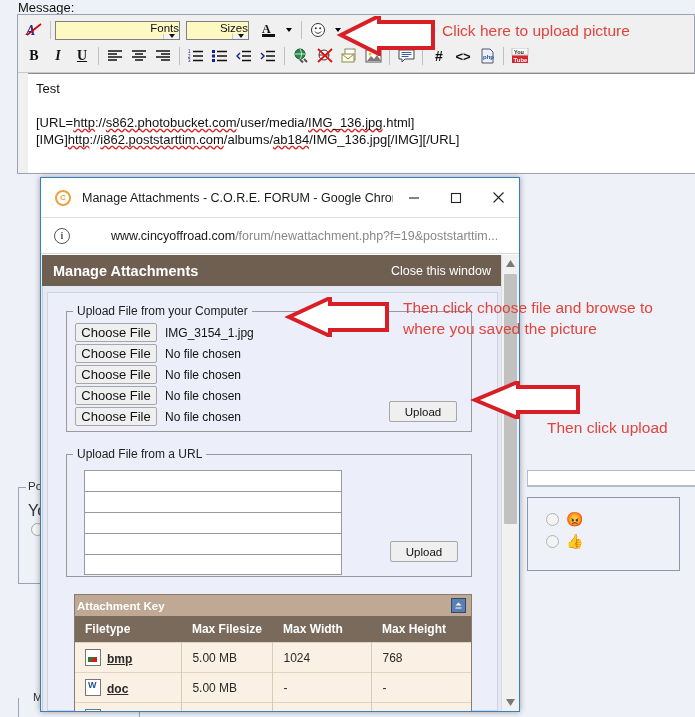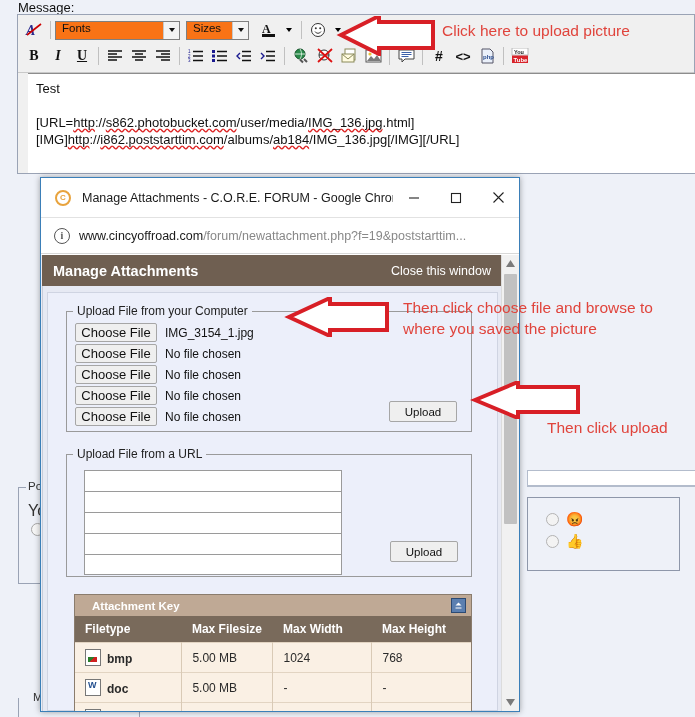--- a/index.html
+++ b/index.html
@@ -19,22 +19,22 @@
   #editor-panel{position:absolute;left:17px;top:14px;width:678px;height:160px;
     background:#f0f0f0;border:1px solid #9aa3b5;box-sizing:border-box;}
   #toolbar{position:absolute;left:0;top:0;width:100%;height:58px;background:#f0f0f0;
      border-bottom:1px solid #c9c9c9;box-sizing:border-box;}
   .trow{position:absolute;left:4px;height:26px;display:flex;align-items:center;gap:0px;}
   #trow1{top:2px;}
   #trow2{top:28px;}
   .tbtn{width:24px;height:22px;display:flex;align-items:center;justify-content:center;
     font-size:13px;color:#111;cursor:default;}
   .tsep{width:1px;height:18px;background:#c0c0c0;margin:0 4px;}
-  .tsel{height:19px;border:1px solid #7f7f7f;background:#f97316;display:flex;align-items:flex-start;
-     font-size:11.5px;box-sizing:border-box;}
+  .tsel{height:19px;border:1px solid #7f7f7f;background:#fef9c3;display:flex;align-items:flex-end;
+     font-size:11.5px;box-sizing:border-box;flex-direction:column;}
   .tsel .lbl{padding-left:6px;flex:1;color:#111;}
   .tsel .arr{width:15px;height:17px;border-left:1px solid #c8c8c8;background:#f3f3f3;
     display:flex;align-items:center;justify-content:center;}
   .caret{width:0;height:0;border-left:3.5px solid transparent;border-right:3.5px solid transparent;
      border-top:4px solid #111;}
   .minicaret{width:0;height:0;border-left:3.5px solid transparent;border-right:3.5px solid transparent;
      border-top:4px solid #000;margin:0 5px;}
   #fontsel{width:125px;}
   #sizesel{width:63px;}
 
@@ -72,21 +72,21 @@
      border-radius:50%;box-sizing:border-box;display:flex;align-items:center;justify-content:center;
      font-size:8px;color:#e8a33d;font-weight:bold;}
   #chrome-title-text{margin-left:11px;font-size:12.5px;color:#1a1a1a;flex:1;white-space:nowrap;overflow:hidden;}
   .winbtn{width:42px;height:39px;display:flex;align-items:center;justify-content:center;color:#222;}
   #chrome-omnibox{height:36px;display:flex;align-items:center;background:#fff;
      border-bottom:1px solid #d8d8d8;box-sizing:border-box;}
   #info-icon{width:16px;height:16px;margin-left:13px;border:1.4px solid #555;border-radius:50%;
      box-sizing:border-box;display:flex;align-items:center;justify-content:center;
      font-size:10px;font-family:"Liberation Serif",serif;color:#555;font-weight:bold;}
   #url-text{margin-left:9px;font-size:12.5px;color:#888;white-space:nowrap;overflow:hidden;}
-  #url-text b{color:#1a1a1a;font-weight:normal;}
+  #url-text b{color:#1a1a1a;font-weight:normal;margin-left:32px;}
 
   #chrome-viewport{position:absolute;left:0;top:77px;right:0;bottom:0;background:#e9ecf5;overflow:hidden;}
 
   
   #vb-header{position:absolute;left:1px;top:0px;right:17px;height:31px;background:#6f5f51;
      display:flex;align-items:center;}
   #vb-title{margin-left:11px;color:#fff;font-weight:bold;font-size:14.5px;}
   #vb-close{margin-left:auto;margin-right:11px;color:#fff;font-size:12.5px;text-align:center;}
   #vb-body{position:absolute;left:1px;top:31px;right:17px;bottom:0;background:#e6e9f3;
      border-left:1px solid #c7ccd9;}
@@ -111,35 +111,35 @@
   .urlinput{display:block;width:258px;height:21px;background:#fff;border:1px solid #9a9a9a;
      border-bottom:none;box-sizing:border-box;}
   .urlinput:last-child{border-bottom:1px solid #9a9a9a;}
   #upload-btn-2{position:absolute;right:13px;bottom:14px;width:68px;height:21px;border:1px solid #a6a6a6;
      background:#efefef;border-radius:2px;font-size:11.5px;display:flex;align-items:center;
      justify-content:center;color:#111;box-sizing:border-box;}
 
   
   #atkey{position:absolute;left:26px;top:301px;width:398px;border:1px solid #8a7c6d;box-sizing:border-box;}
   #atkey-bar{height:21px;background:#bfa995;display:flex;align-items:center;}
-  #atkey-bar .t{margin-left:17px;color:#fff;font-weight:bold;font-size:11.5px;}
+  #atkey-bar .t{margin-left:2px;color:#fff;font-weight:bold;font-size:11.5px;}
   #atkey-collapse{margin-left:auto;margin-right:5px;width:13px;height:13px;background:#5b7fb0;
     border:1px solid #2c4a73;display:flex;align-items:center;justify-content:center;color:#fff;font-size:9px;}
   #atkey table{border-collapse:collapse;width:100%;}
   #atkey th{background:#796a5b;color:#fff;font-size:12px;font-weight:bold;text-align:left;
      padding:6px 0 6px 10px;}
   #atkey td{background:#faf0e4;font-size:12px;color:#2a2a2a;padding:6px 0 6px 10px;
      border-top:1px solid #e2d4c2;border-right:1px solid #d9cab6;}
   #atkey td:last-child{border-right:none;}
   .fticon{display:inline-block;width:14px;height:15px;vertical-align:-3px;margin-right:6px;
      border:1px solid #777;background:#fff;position:relative;}
   .fticon.pic:after{content:"";position:absolute;left:2px;top:7px;width:9px;height:5px;
      background:linear-gradient(135deg,#2a7d2a 0 50%,#cf2020 50% 100%);}
   .fticon.doc:after{content:"W";position:absolute;left:2px;top:0px;font-size:9px;color:#24508f;font-weight:bold;}
-  .ftlabel{font-weight:bold;color:#2a2a2a;}
+  .ftlabel{font-weight:bold;color:#2a2a2a;text-decoration:underline;}
 
   
   #cscroll{position:absolute;right:0;top:0;width:17px;bottom:0;background:#f1f1f1;border-left:1px solid #dcdcdc;}
   .scrollarrow{position:absolute;left:0;width:17px;height:17px;display:flex;align-items:center;justify-content:center;color:#7a7a7a;font-size:8px;}
   #cthumb{position:absolute;left:2px;top:19px;width:13px;height:250px;background:#c1c1c1;border-radius:1px;}
 
   
   .anno{position:absolute;color:#e0443c;font-size:15.5px;line-height:21px;white-space:pre;}
   .arrow{position:absolute;}
 </style>

